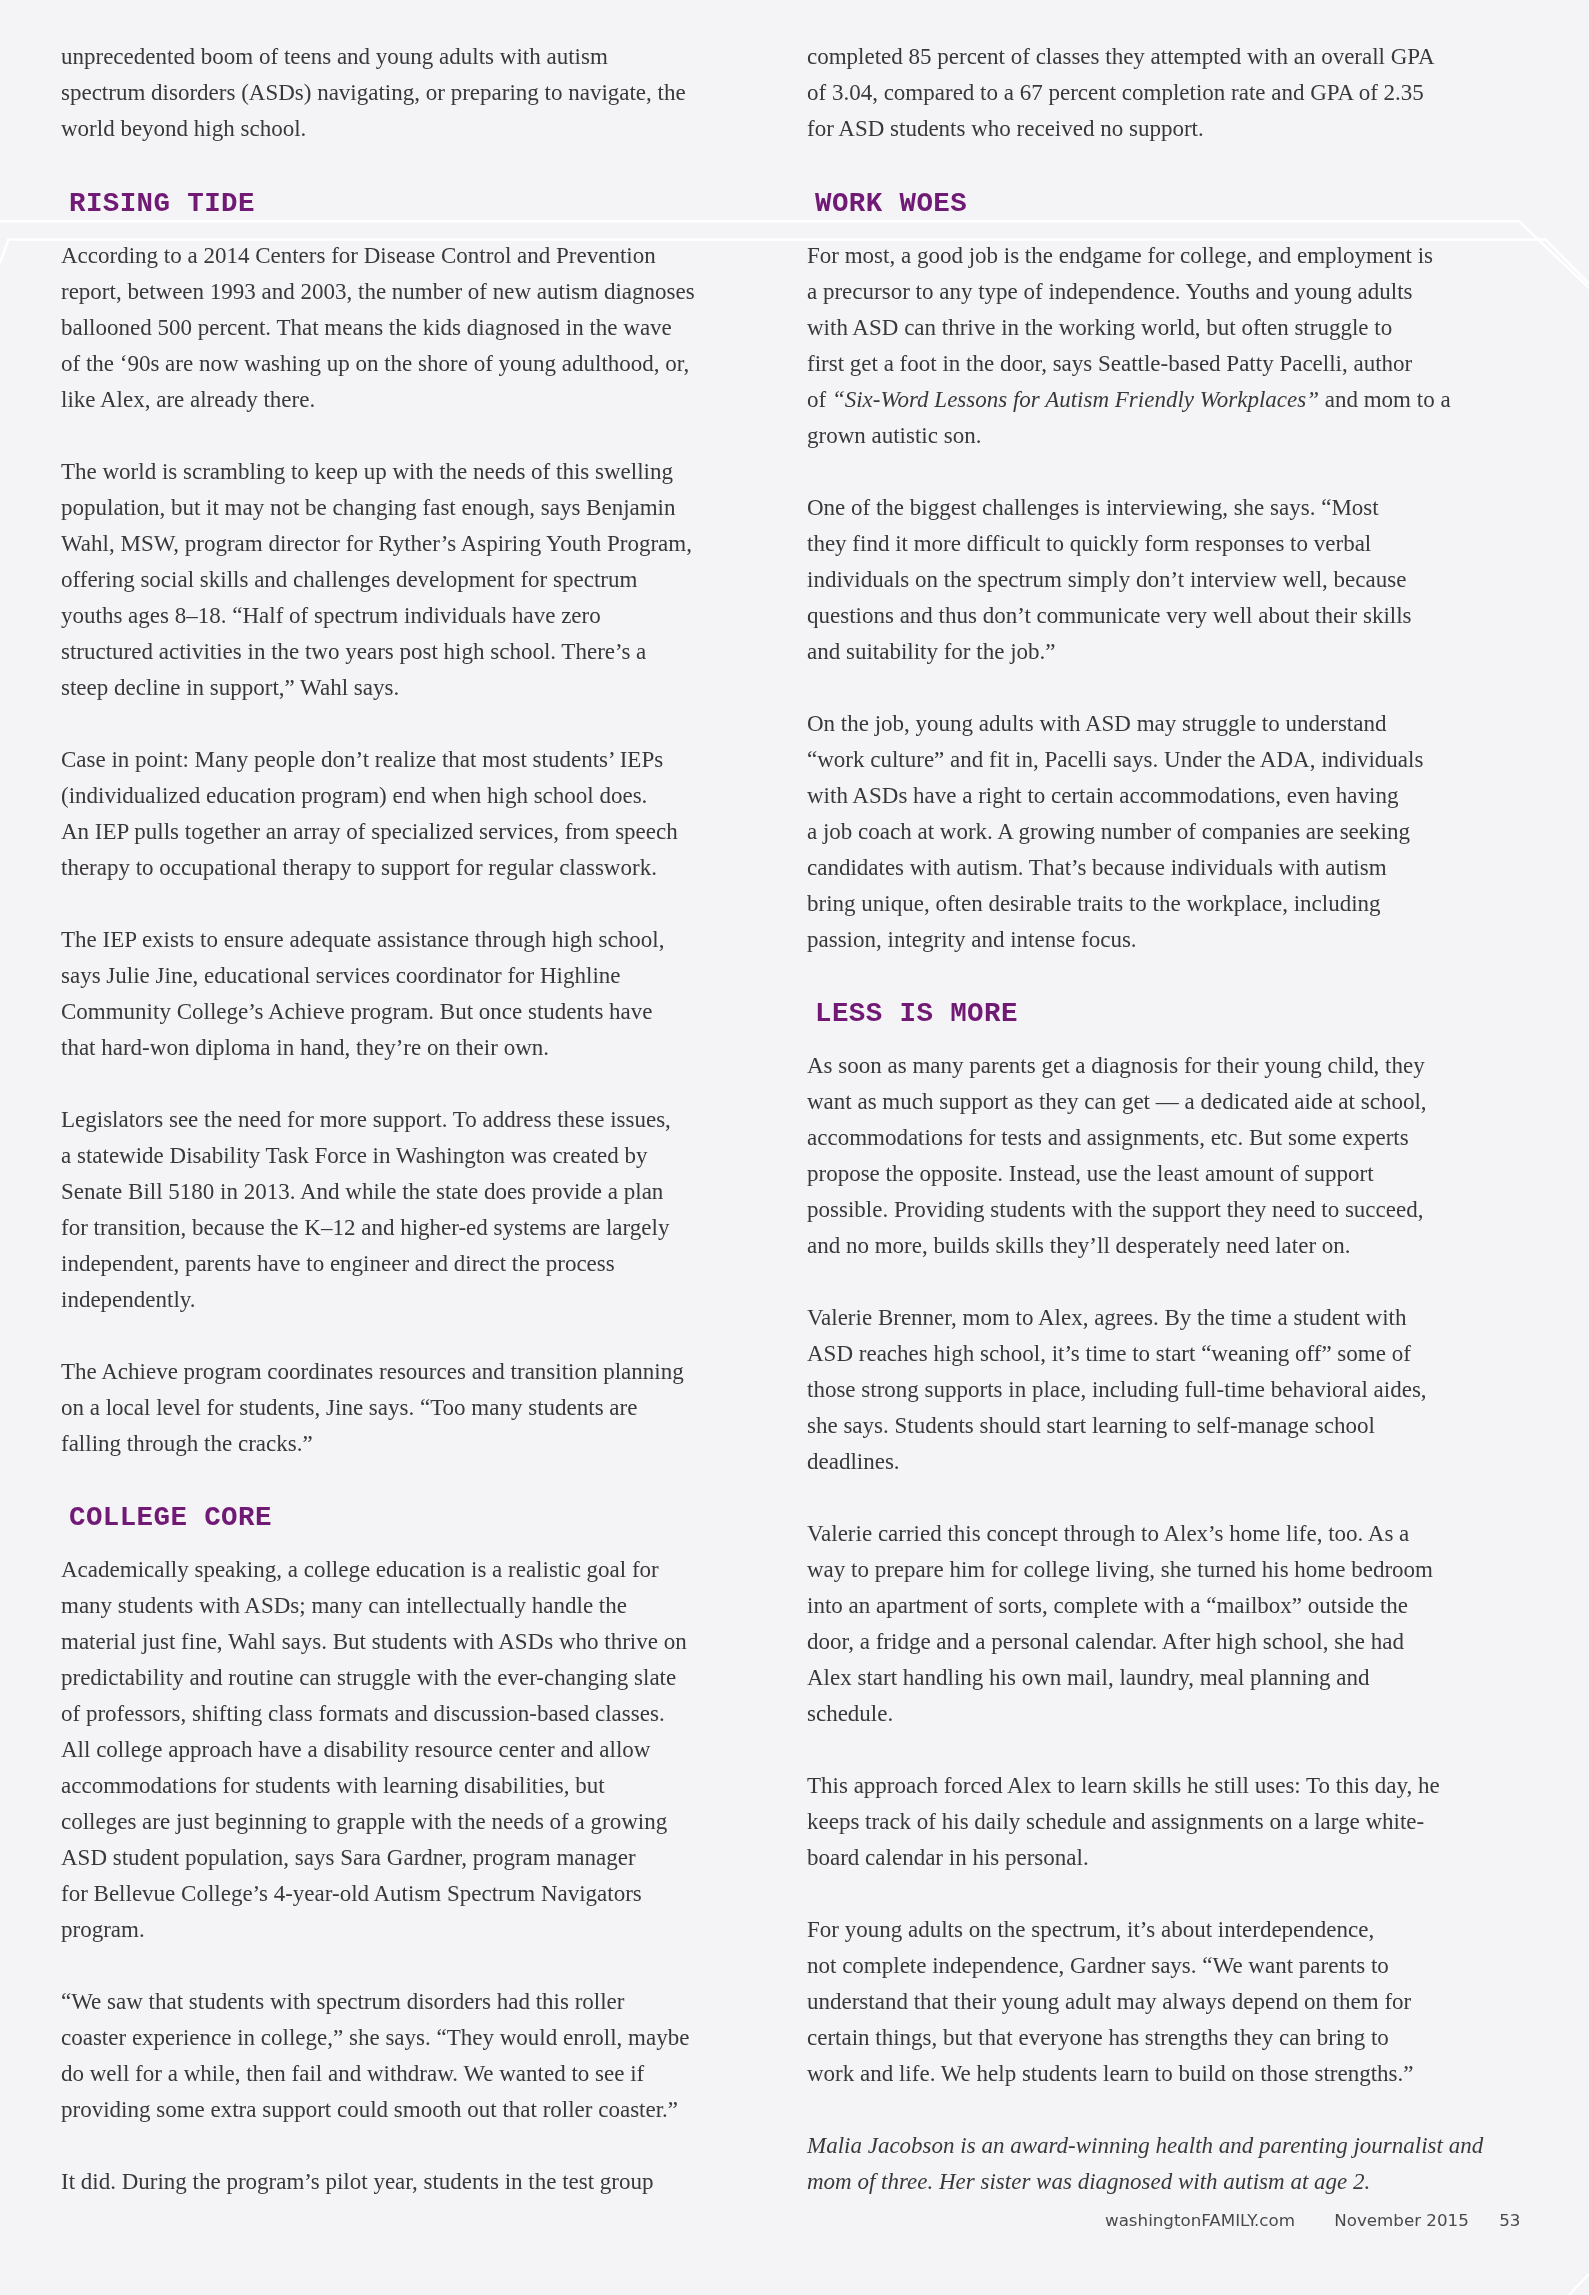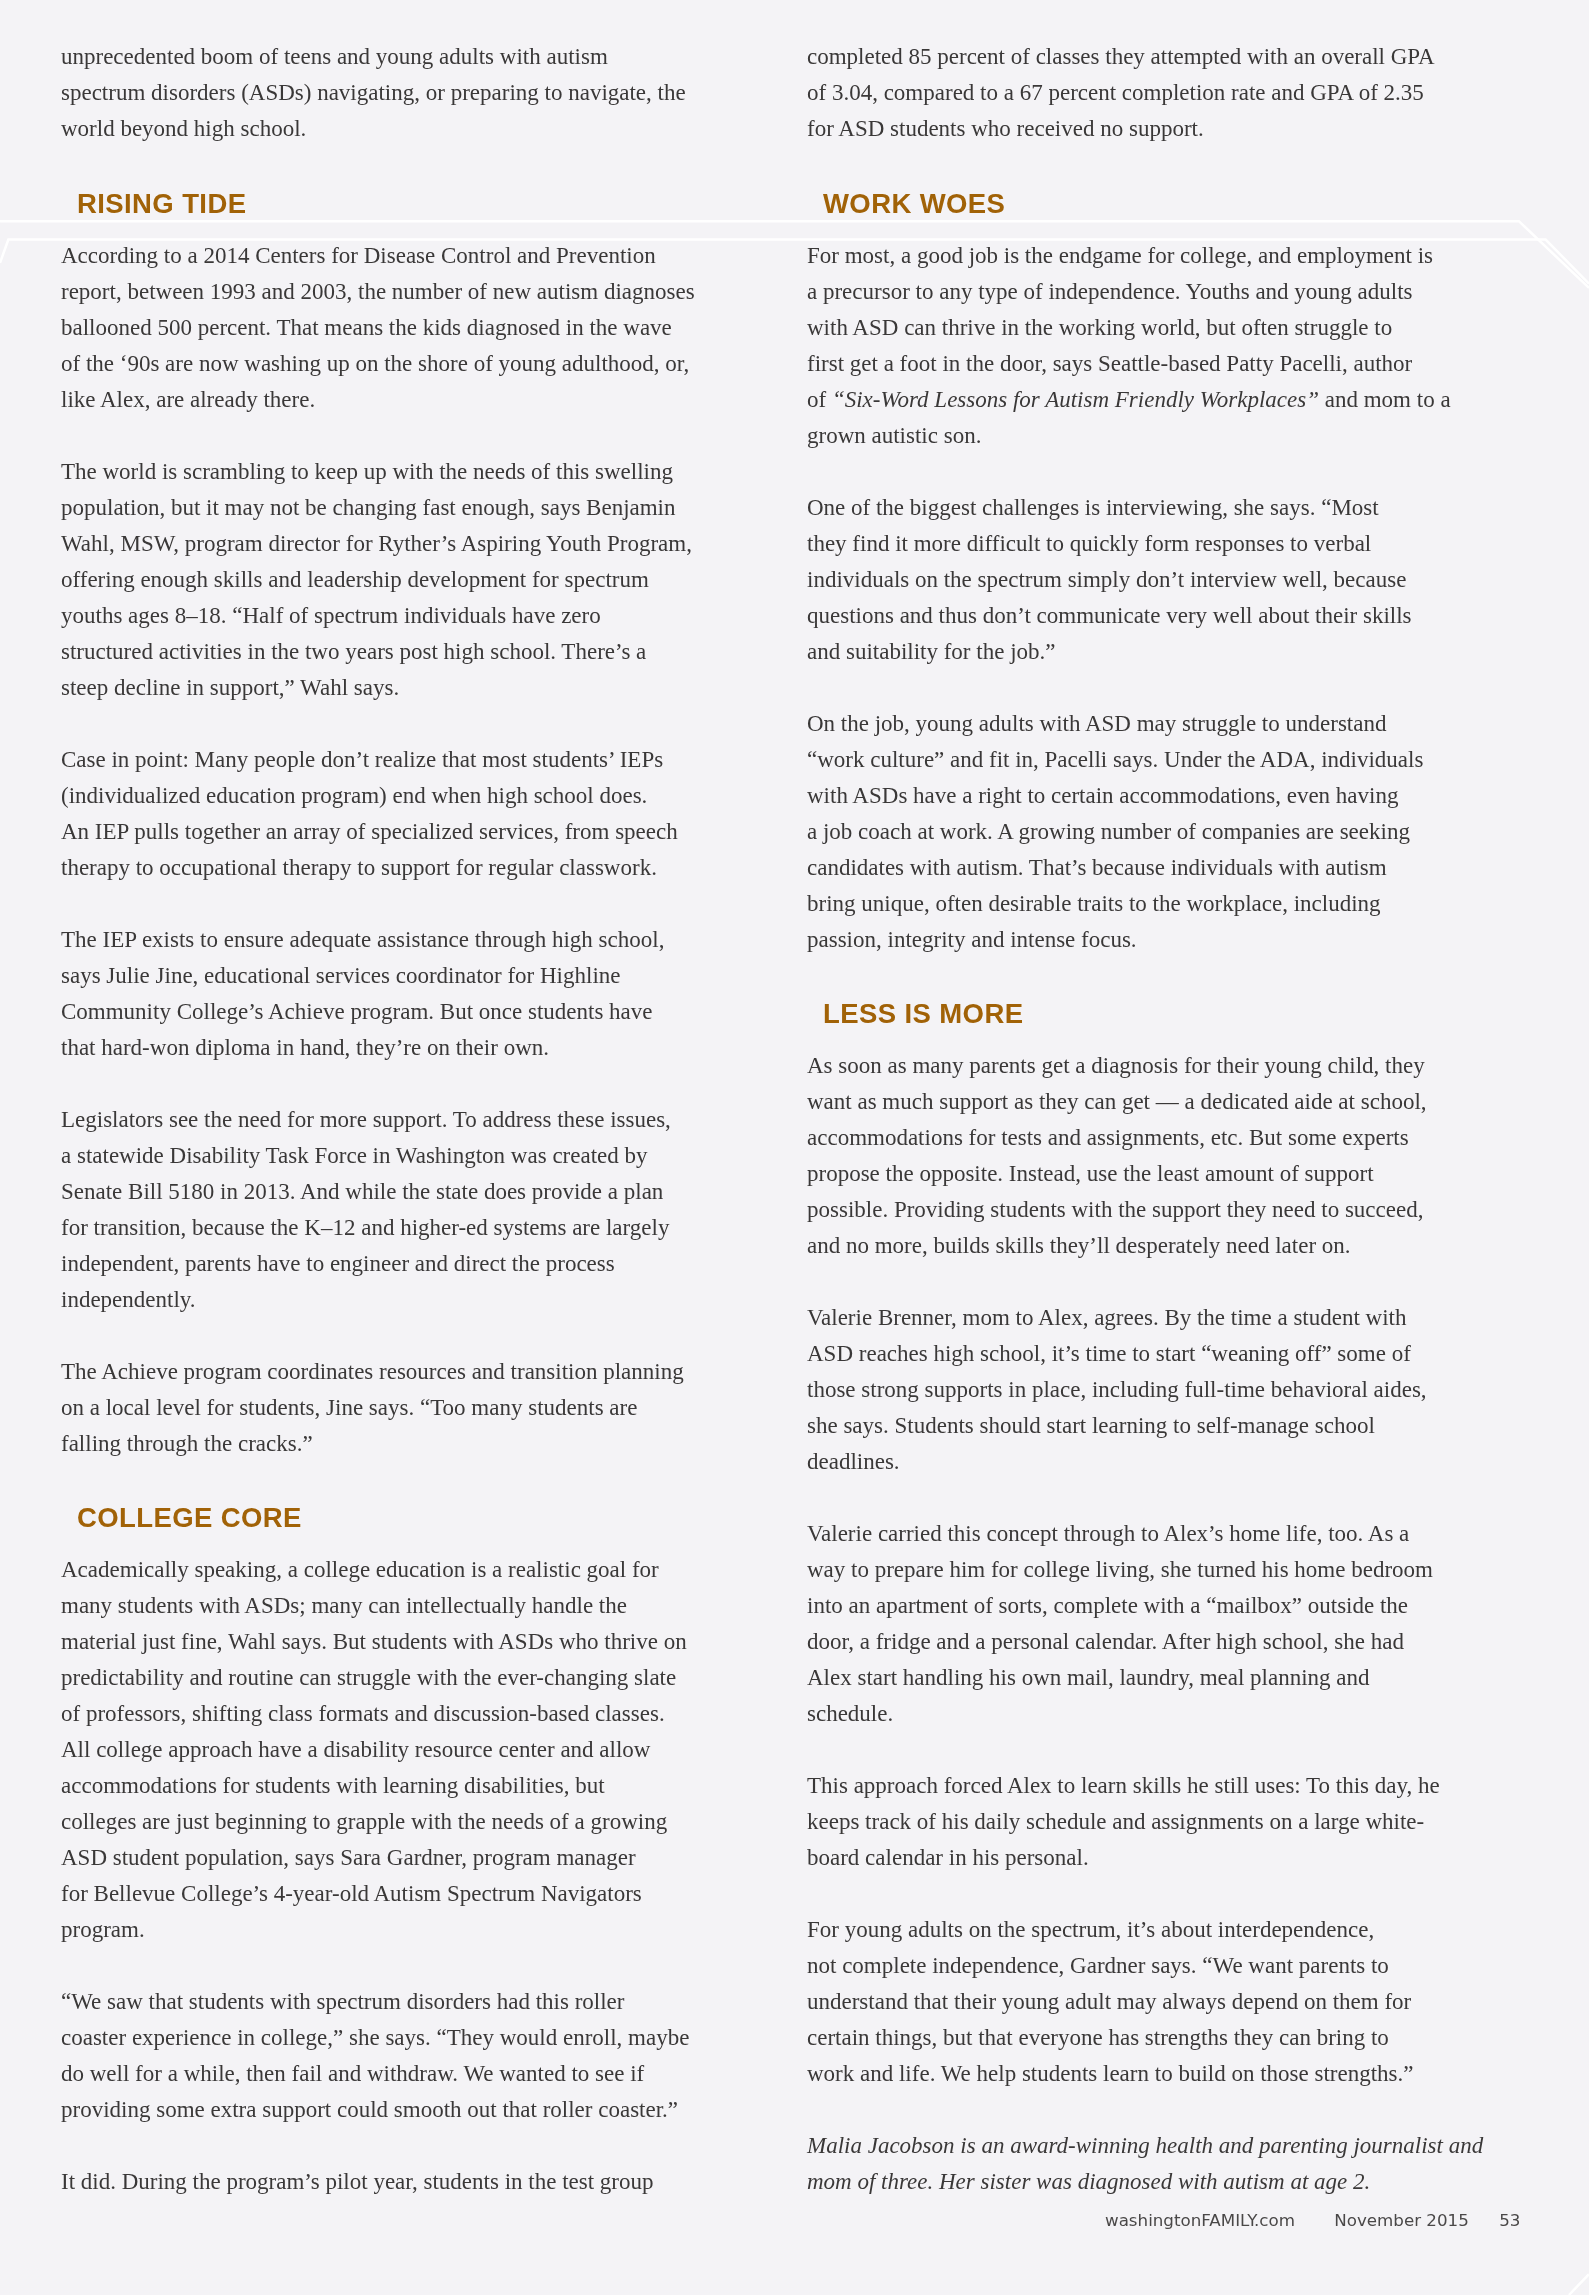--- a/index.html
+++ b/index.html
@@ -11,22 +11,22 @@
     font-family: "Liberation Serif", "DejaVu Serif", serif;
     color: #3a3838;
   }
   .deco { position: absolute; left: 0; top: 0; width: 1589px; height: 2295px; pointer-events: none; }
   .col { position: absolute; top: 39px; width: 735px; }
   .col-left { left: 61px; }
   .col-right { left: 807px; }
   .para { margin: 0 0 36px 0; font-size: 23px; line-height: 36px; }
   .para .ln { display: block; white-space: nowrap; }
   .heading {
-    margin: 16px; font-family: Liberation Sans, sans-serif;
-    font-weight: bold; font-size: 27.5px; line-height: 37px; color: #a16207;
+    margin: 8px; font-family: Liberation Mono, monospace;
+    font-weight: bold; font-size: 27.5px; line-height: 37px; color: #701a75;
     letter-spacing: 0.4px; padding-top: 1.7px;
   }
   .heading + .para { margin-top: 16px; }
   .italic { font-style: italic; }
   .footer {
     position: absolute; top: 2210px; left: 1105px;
     font-family: "DejaVu Sans", "Liberation Sans", sans-serif;
     font-size: 16.7px; color: #4a4848; white-space: nowrap;
   }
   .footer span { display: inline-block; }
@@ -55,21 +55,21 @@
       <span class="ln">According to a 2014 Centers for Disease Control and Prevention</span>
       <span class="ln">report, between 1993 and 2003, the number of new autism diagnoses</span>
       <span class="ln">ballooned 500 percent. That means the kids diagnosed in the wave</span>
       <span class="ln">of the ‘90s are now washing up on the shore of young adulthood, or,</span>
       <span class="ln">like Alex, are already there.</span>
     </p>
     <p class="para">
       <span class="ln">The world is scrambling to keep up with the needs of this swelling</span>
       <span class="ln">population, but it may not be changing fast enough, says Benjamin</span>
       <span class="ln">Wahl, MSW, program director for Ryther’s Aspiring Youth Program,</span>
-      <span class="ln">offering enough skills and leadership development for spectrum</span>
+      <span class="ln">offering social skills and challenges development for spectrum</span>
       <span class="ln">youths ages 8–18. “Half of spectrum individuals have zero</span>
       <span class="ln">structured activities in the two years post high school. There’s a</span>
       <span class="ln">steep decline in support,” Wahl says.</span>
     </p>
     <p class="para">
       <span class="ln">Case in point: Many people don’t realize that most students’ IEPs</span>
       <span class="ln">(individualized education program) end when high school does.</span>
       <span class="ln">An IEP pulls together an array of specialized services, from speech</span>
       <span class="ln">therapy to occupational therapy to support for regular classwork.</span>
     </p>

